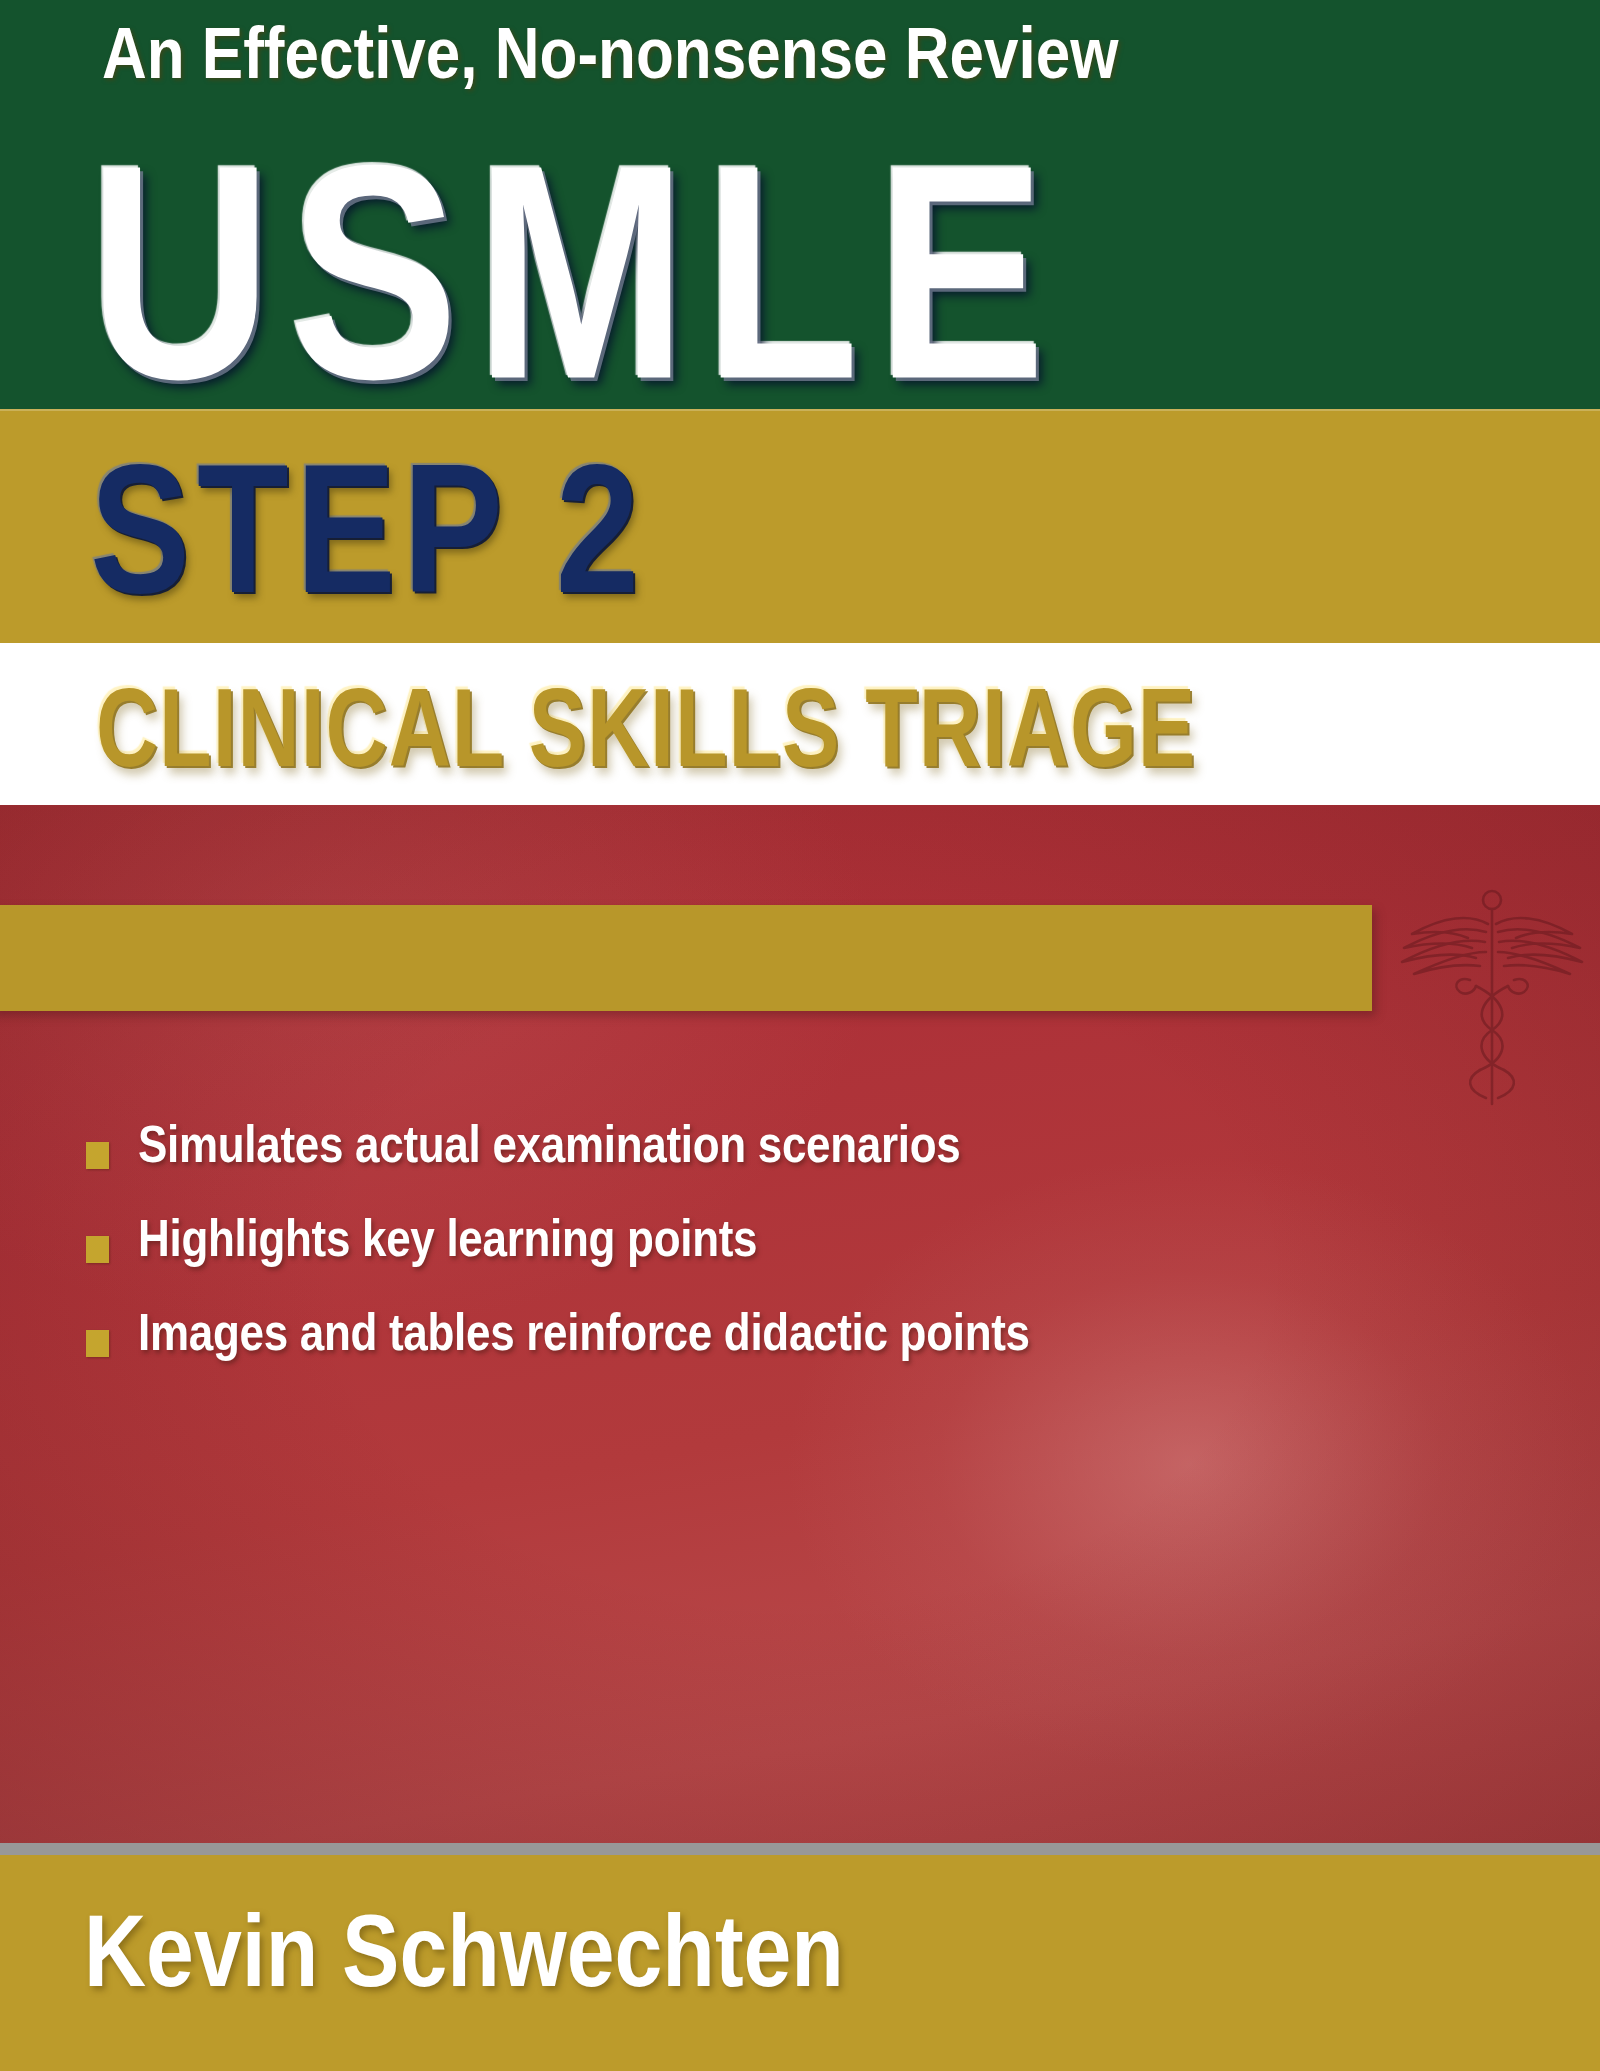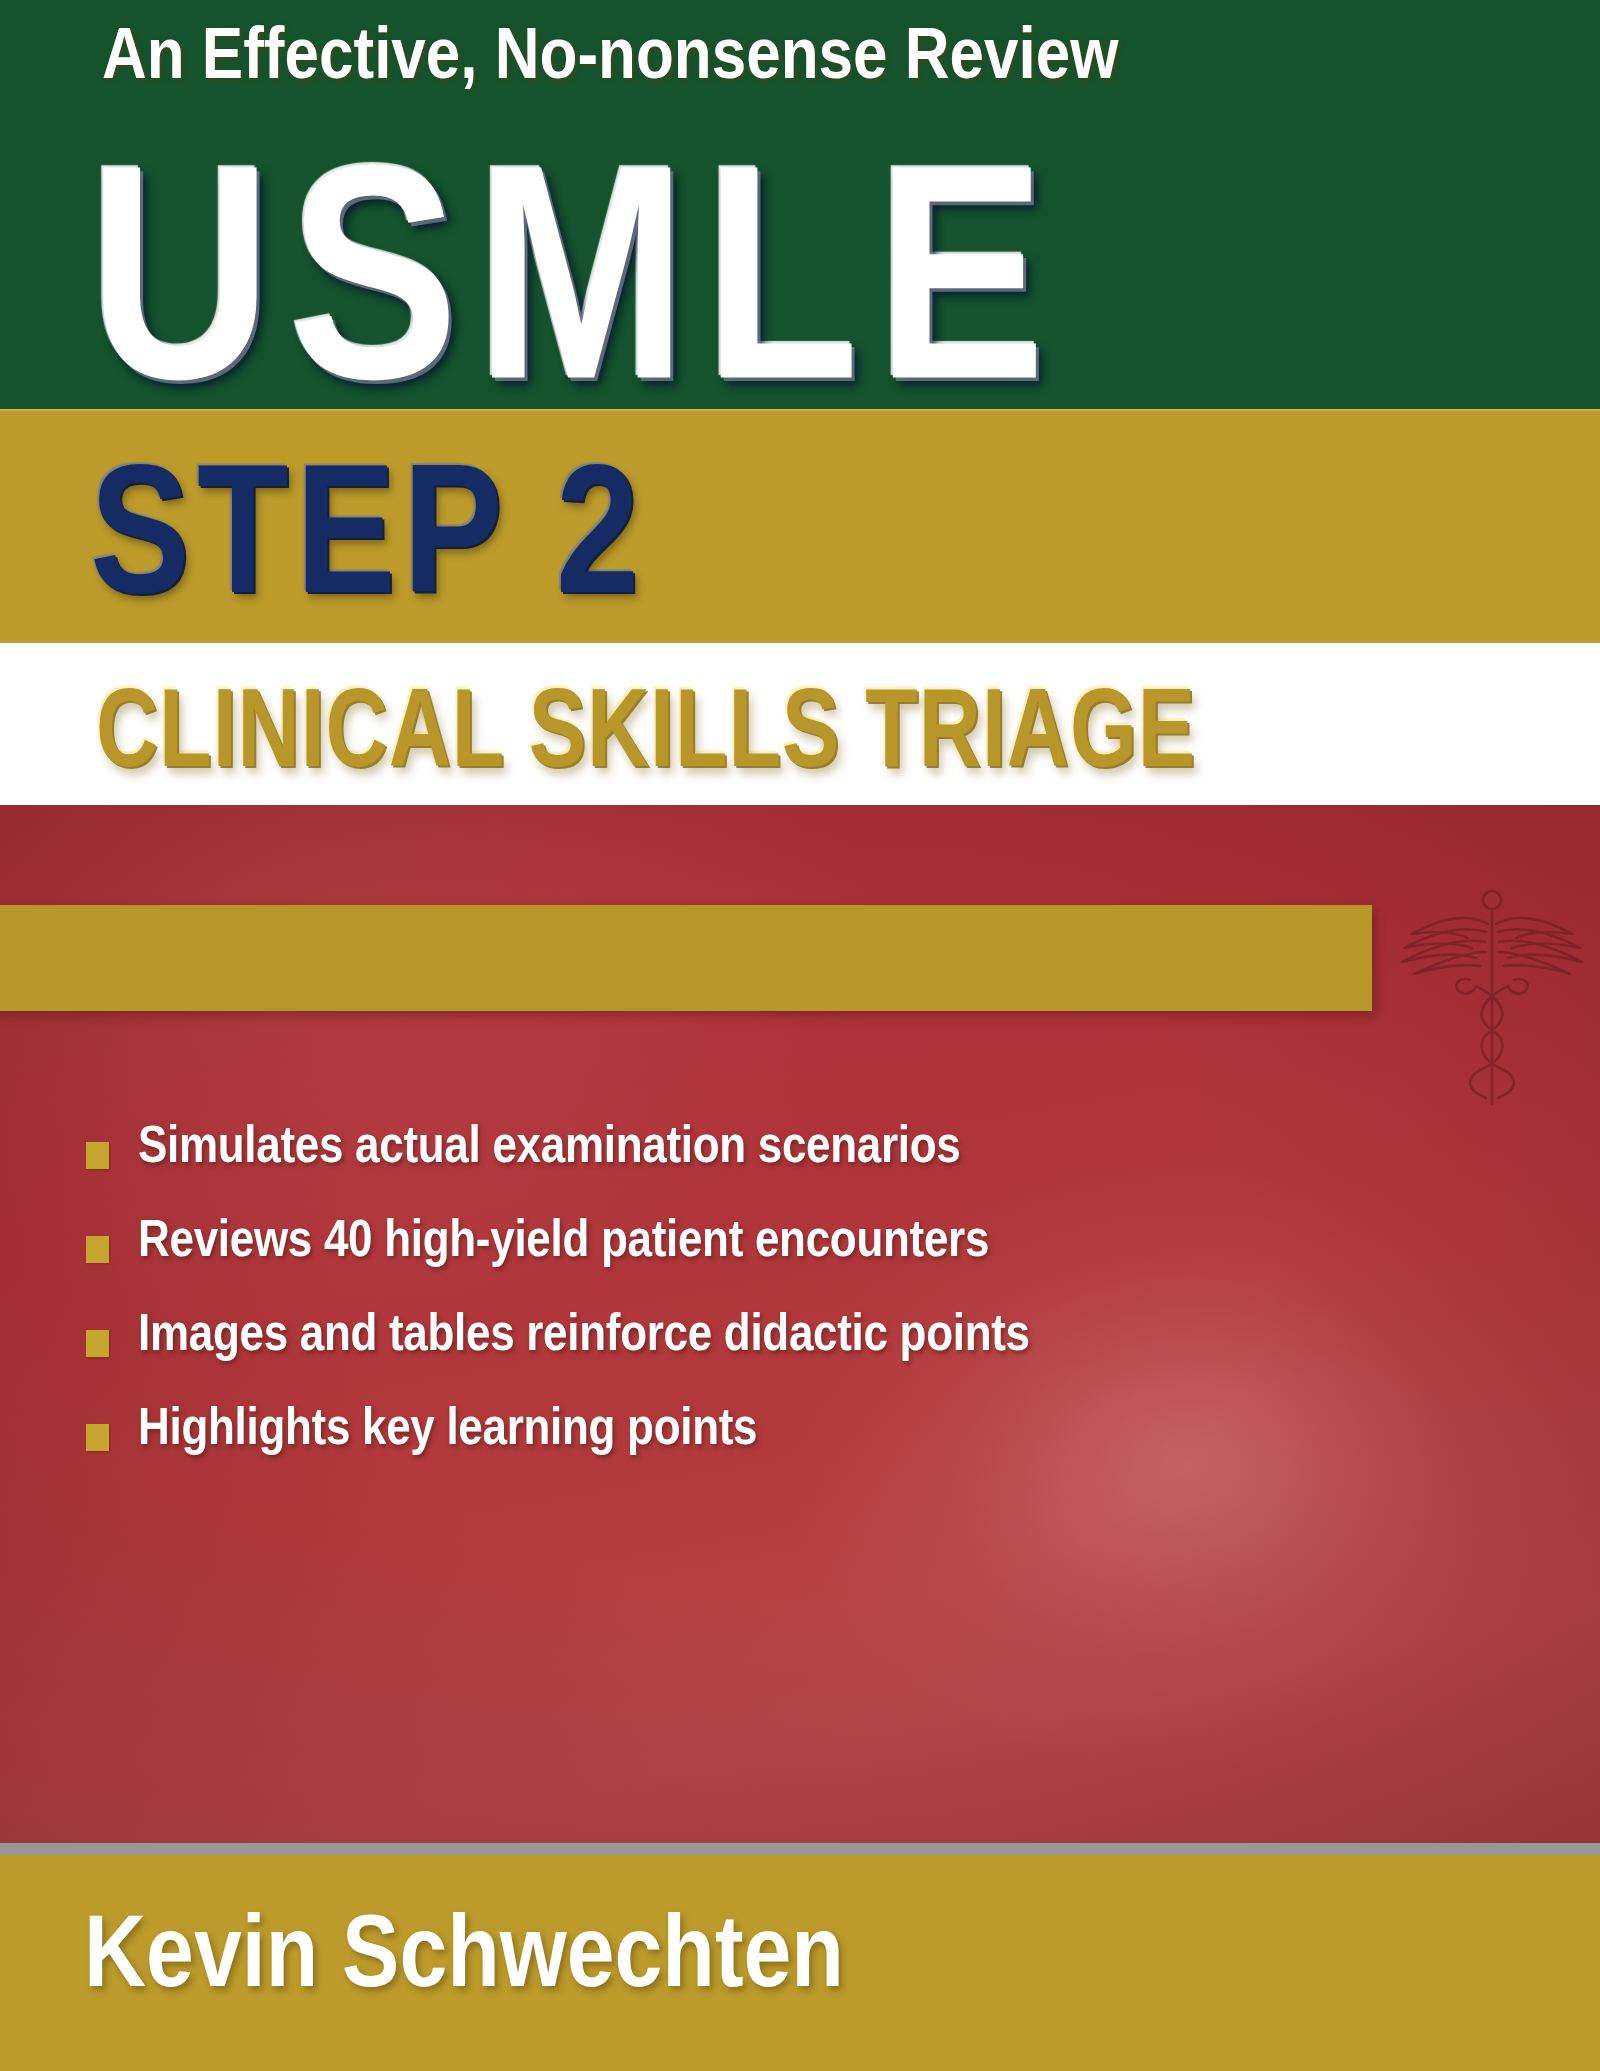--- a/index.html
+++ b/index.html
@@ -356,34 +356,30 @@
   <div class="subtitle-banner"></div>
   <div class="subtitle-text">An Effective, No-nonsense Review</div>
 
   <div class="bullets">
 
     <div class="bullet-row">
       <span class="bullet-square"></span>
       <span class="bullet-text">Simulates actual examination scenarios</span>
     </div>
 
+
     <div class="bullet-row">
       <span class="bullet-square"></span>
-      <span class="bullet-text">Reviews 40 high-yield patient encounters</span>
+      <span class="bullet-text">Highlights key learning points</span>
     </div>
 
     <div class="bullet-row">
       <span class="bullet-square"></span>
       <span class="bullet-text">Images and tables reinforce didactic points</span>
     </div>
 
-    <div class="bullet-row">
-      <span class="bullet-square"></span>
-      <span class="bullet-text">Highlights key learning points</span>
-    </div>
-
   </div>
 
   <div class="sep-gray"></div>
   <div class="band-gold-bottom"></div>
   <div class="author-name">Kevin Schwechten</div>
 
 </div>
 
 </body></html>

